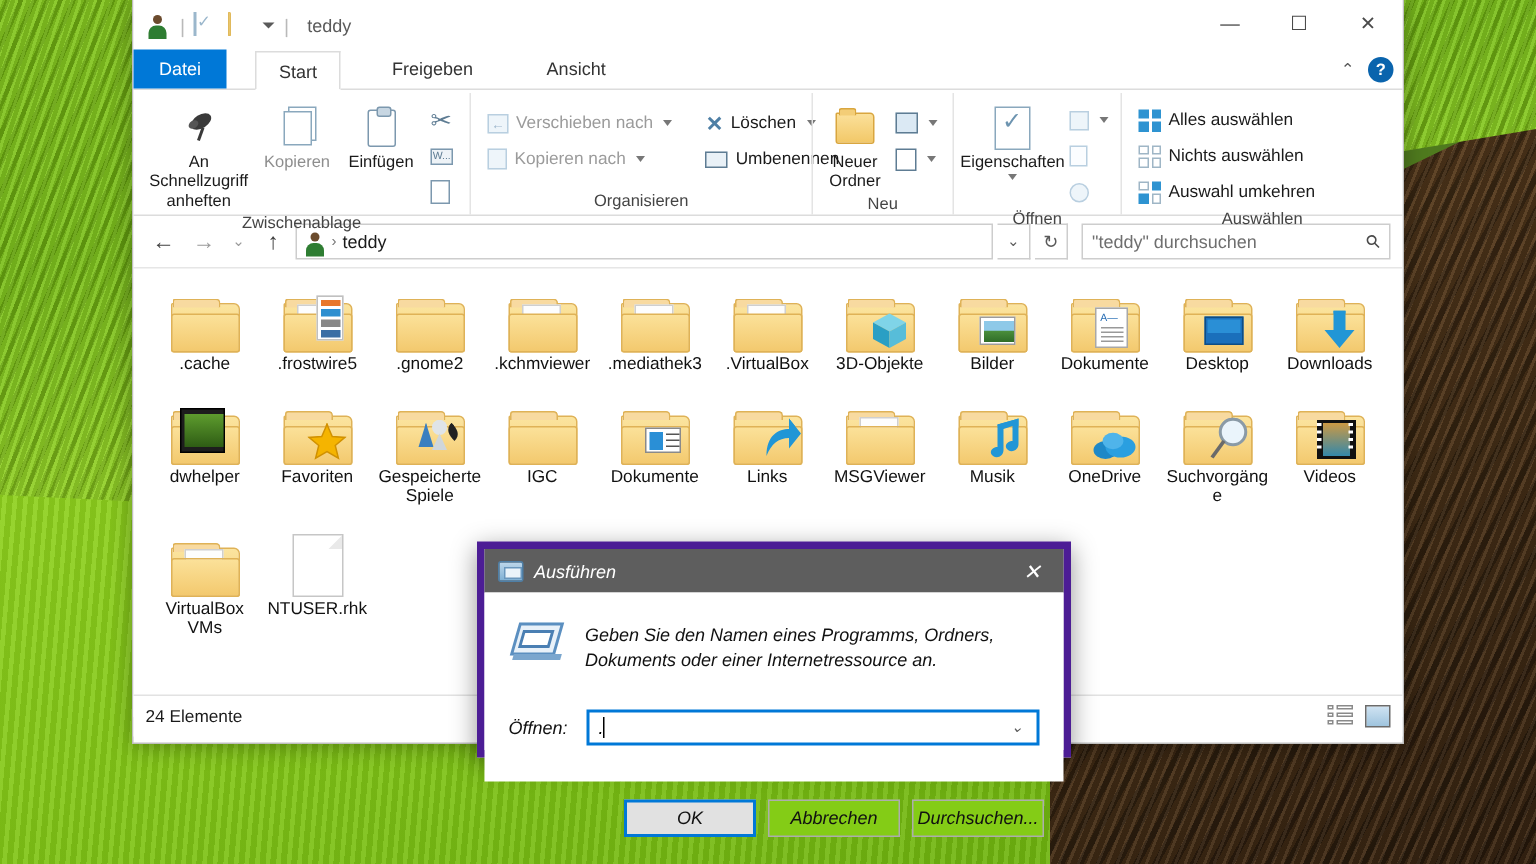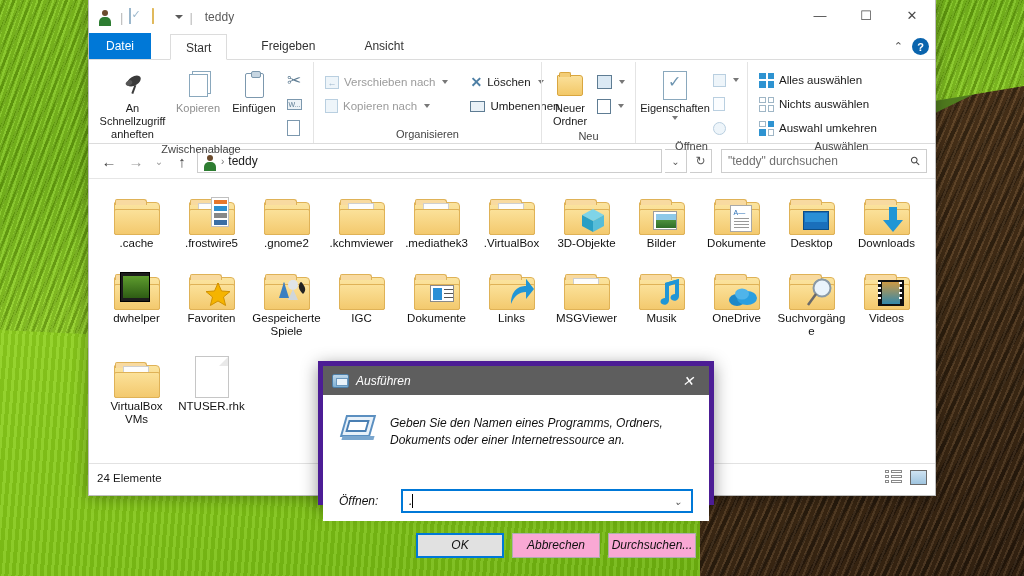--- a/index.html
+++ b/index.html
@@ -149,28 +149,28 @@
   .dlg-title .close { margin-left:auto; width:42px;height:29px; display:flex;align-items:center;justify-content:center; font-size:14px; color:#fff; }
   .run-ic { width:17px;height:14px; background:linear-gradient(#bcd6ea,#7fb0d4); border:1px solid #4f7fa6; border-radius:2px; position:relative; }
   .run-ic::after { content:""; position:absolute; left:3px; top:3px; width:10px;height:6px;background:#eaf3fa;border:1px solid #6a97bd; }
   .dlg-body { background:#fff; height:126px; padding:18px 16px 0 16px; position:relative; }
   .dlg-row { display:flex; gap:14px; }
   .bigrun { width:37px;height:30px;flex:none; position:relative; }
   .bigrun .b1 { position:absolute; left:4px; top:2px; width:30px; height:22px; border:2px solid #5b8fc0; background:#e8f1f9; transform:skewX(-16deg); }
   .bigrun .b2 { position:absolute; left:8px; top:7px; width:21px; height:12px; border:2px solid #4a7fb3; background:#fff; transform:skewX(-16deg); }
   .bigrun .b3 { position:absolute; left:3px; top:23px; width:32px; height:4px; background:#7aa6ce; transform:skewX(-16deg); }
   .dlg-desc { font-size:12px; color:#111; line-height:17px; padding-top:2px; }
-  .open-row { display:flex; align-items:center; gap:10px; margin-top:40px; }
+  .open-row { display:flex; align-items:center; margin-top:24px; }
   .open-lbl { font-size:12px; color:#111; width:52px; }
   .combo { flex:1; height:24px; border:2px solid #0078d7; background:#fff; display:flex; align-items:center; padding:0 2px 0 6px; }
   .combo .val { font-size:12px; color:#000; flex:1; position:relative; }
   .caret-blink { display:inline-block; width:1px; height:14px; background:#000; vertical-align:-3px; margin-left:0px; }
   .combo .dd { width:22px; text-align:center; color:#5a5a5a; font-size:10px; }
   .dlg-foot { height:48px; display:flex; align-items:center; justify-content:flex-end; gap:8px; padding-right:13px; }
-  .dbtn { min-width:88px; height:25px; background:#f9a8d4; border:1px solid #adadad; font-size:12px; color:#111;
+  .dbtn { min-width:88px; height:25px; background:#84cc16; border:1px solid #adadad; font-size:12px; color:#111;
           display:flex; align-items:center; justify-content:center; font-family:"Liberation Sans", sans-serif; }
   .dbtn.primary { border:2px solid #0078d7; background:#e1e1e1; }
 </style>
 </head>
 <body>
 
 <div id="desktop">
   <div class="wp-soil"></div>
   <div class="wp-grass"></div>
   <div class="wp-grass2"></div>

